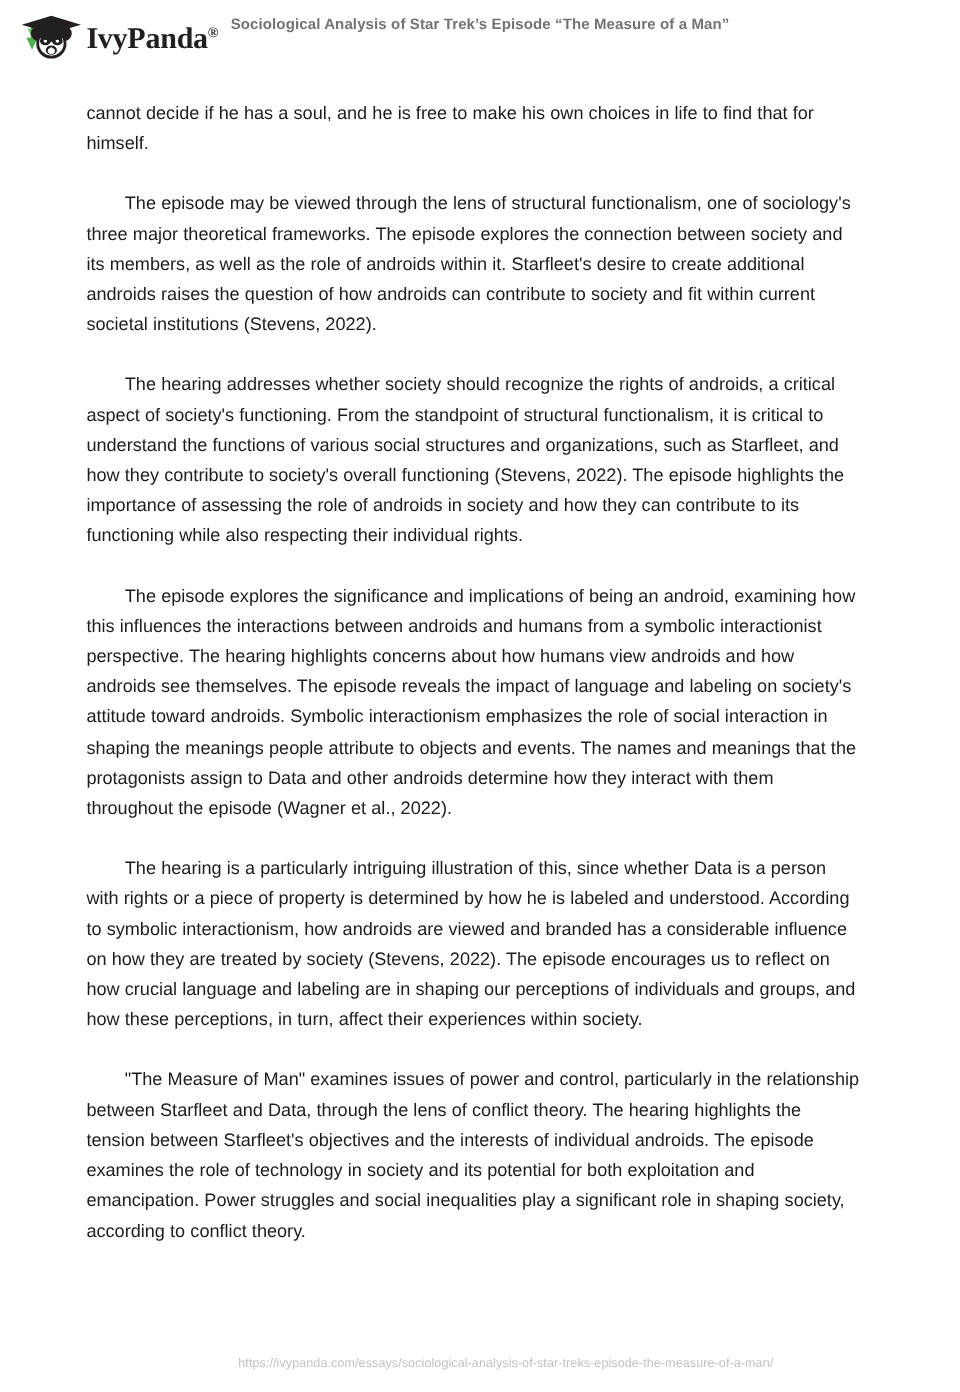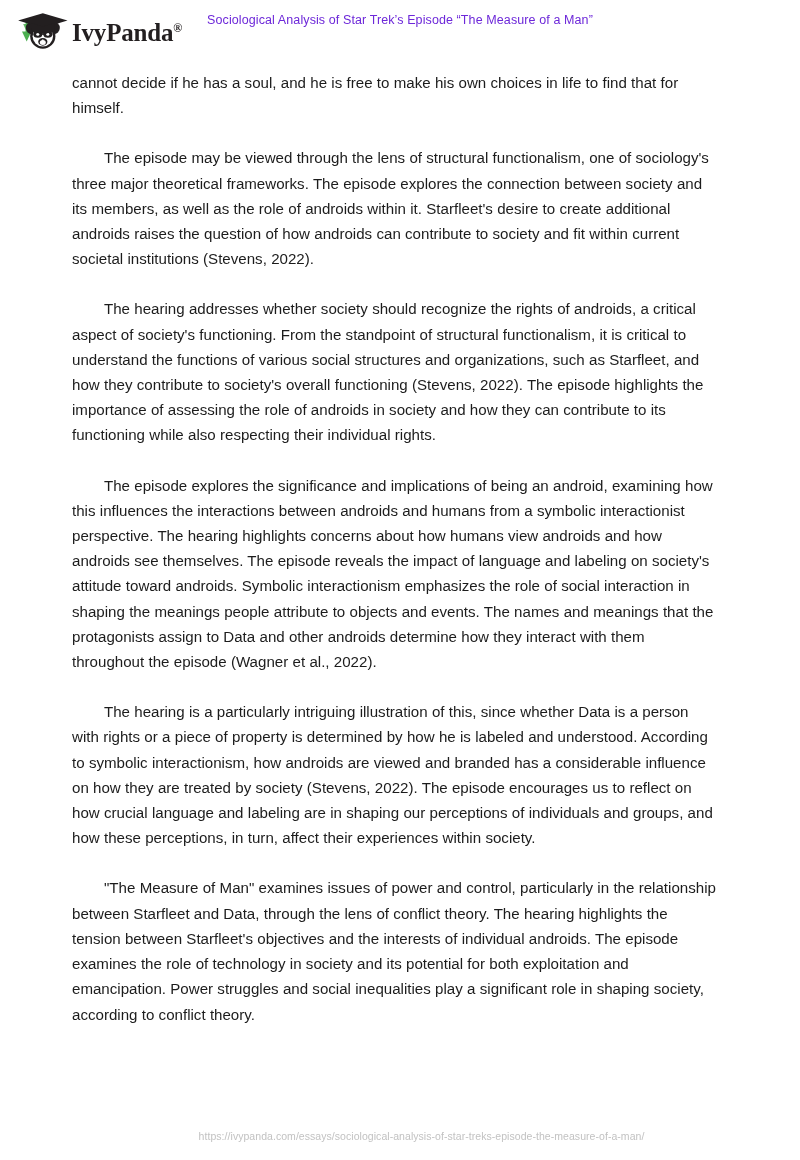--- a/index.html
+++ b/index.html
@@ -67,36 +67,37 @@
     line-height: 1;
   }
 
   .header-title {
     position: absolute;
     left: 0;
     right: 0;
     top: 13px;
     text-align: center;
     font-size: 12.5px;
-    color: #6d28d9;
+    color: #737373;
     font-family: "Liberation Sans", sans-serif;
     letter-spacing: 0.1px;
     white-space: nowrap;
+    font-weight: bold;
   }
 
   
   .content {
     position: absolute;
     top: 70px;
     left: 72px;
     width: 646px;
   }
 
   .para {
-    margin: 0 0 25px 0;
+    margin: 12px 0 25px 0;
     font-size: 15.1px;
     line-height: 25.2px;
     color: #1c1c1c;
     text-indent: 32px;
     text-align: left;
     word-spacing: 0.1px;
   }
   .para.no-indent {
     text-indent: 0;
   }

